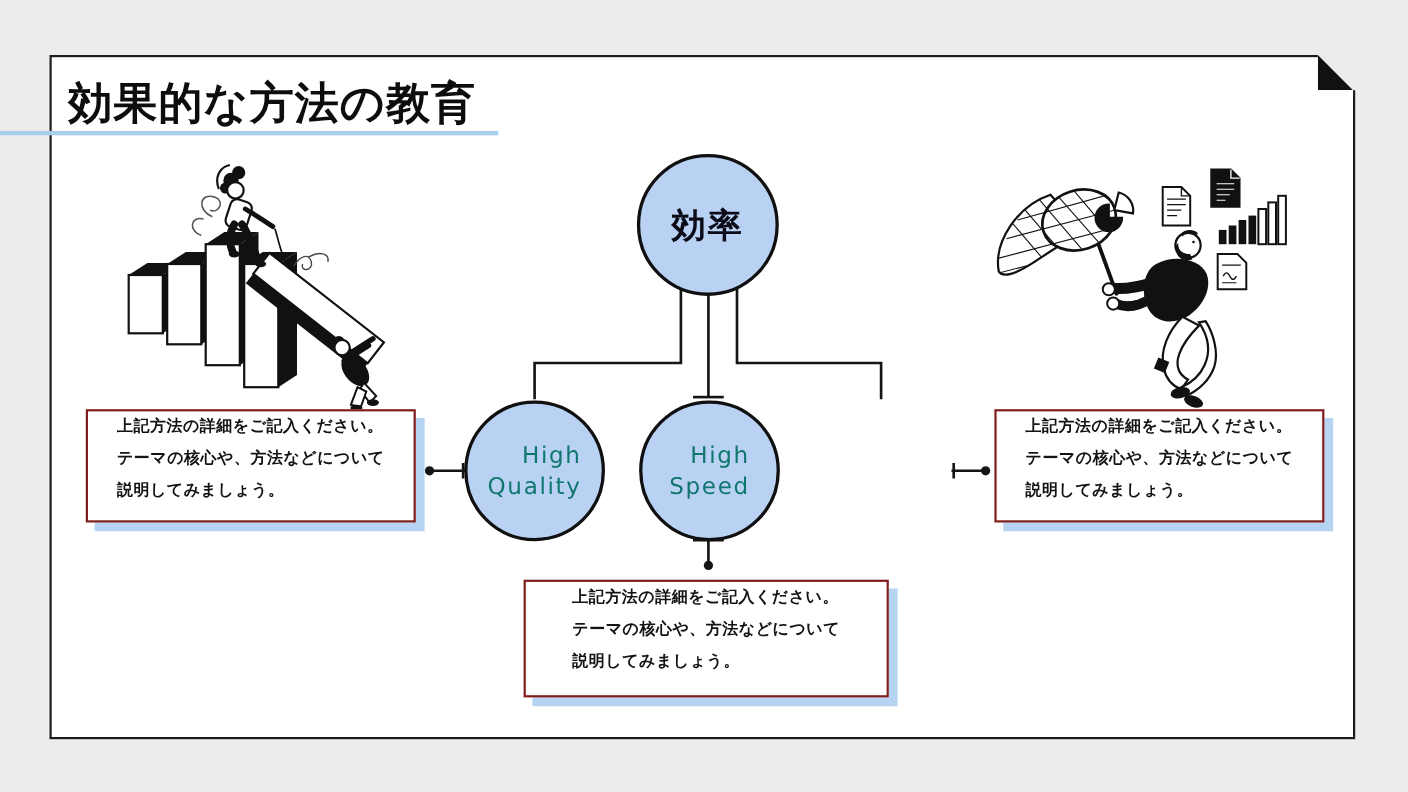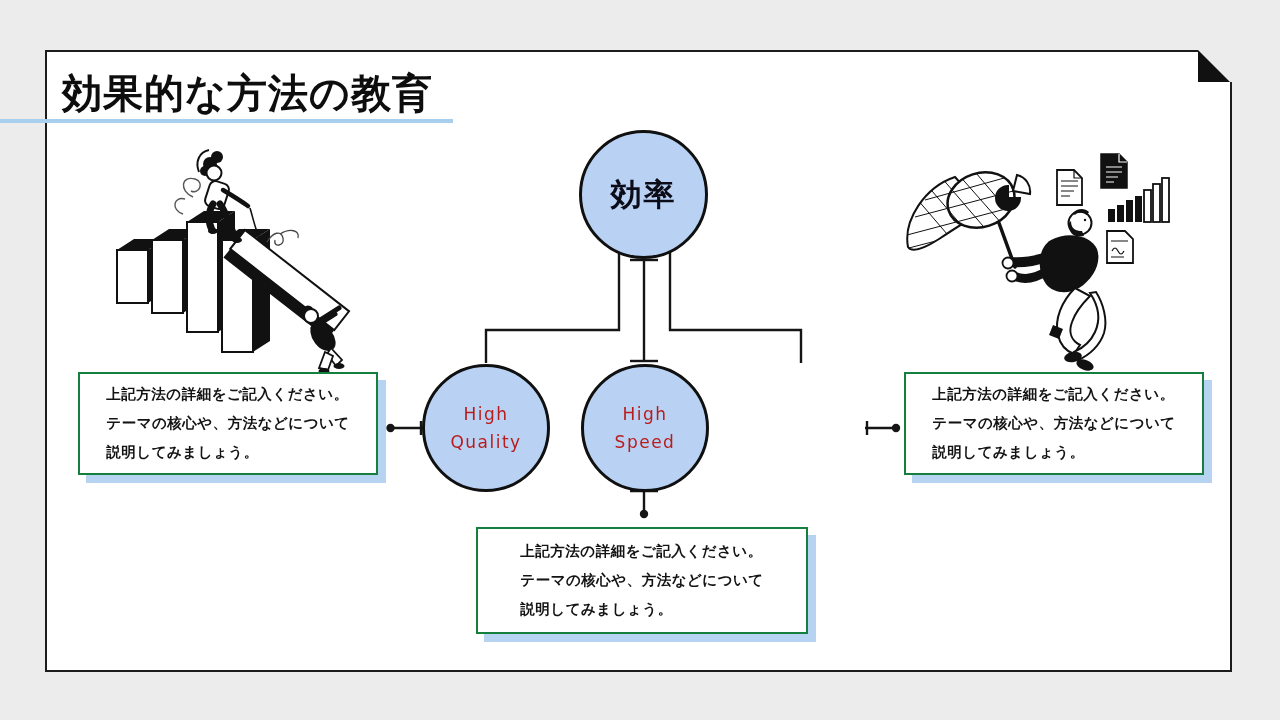--- a/index.html
+++ b/index.html
@@ -27,33 +27,33 @@
   .title-underline{
     position:absolute;left:0;top:119px;width:453px;height:4px;
     background:#a9cfef;z-index:3;
   }
   .connectors{position:absolute;left:0;top:0;z-index:1;pointer-events:none;}
   .node{
     position:absolute;z-index:2;border-radius:50%;
     background:#b9d2f4;border:3px solid #101010;box-sizing:border-box;
     display:flex;align-items:center;justify-content:center;text-align:center;
   }
-  .node-root{left:579px;top:130px;width:129px;height:129px;}
+  .node-root{left:579px;top:140px;width:129px;height:129px;}
   .node-root .root-label{font-size:31px;font-weight:bold;color:#0c0c18;letter-spacing:2px;}
   .node-quality{left:422px;top:364px;width:128px;height:128px;}
   .node-speed{left:581px;top:364px;width:128px;height:128px;}
   .node-cost{left:737px;top:364px;width:128px;height:128px;}
   .node-label{
-    font-size:17px;line-height:28px;letter-spacing:1.5px;
-    color:#b91c1c;white-space:pre-line;
+    font-size:21px;line-height:28px;letter-spacing:1.5px;
+    color:#0f766e;white-space:pre-line;text-align:right;
   }
   .note{
-    position:absolute;z-index:2;background:#ffffff;border:2px solid #15803d;
+    position:absolute;z-index:2;background:#ffffff;border:2px solid #7f1d1d;
     box-shadow:8px 8px 0 #b7d3f2;box-sizing:border-box;
-    display:flex;align-items:center;justify-content:center;
+    display:flex;align-items:flex-start;justify-content:center;
   }
   .note-left{left:78px;top:372px;width:300px;height:103px;}
   .note-right{left:904px;top:372px;width:300px;height:103px;}
   .note-bottom{left:476px;top:527px;width:332px;height:107px;}
   .note-text{
     font-size:14.5px;line-height:29px;font-weight:bold;color:#131313;
     letter-spacing:0.5px;white-space:pre-line;text-align:left;
   }
   .illus{position:absolute;z-index:1;}
   .illus-left{left:95px;top:142px;}

